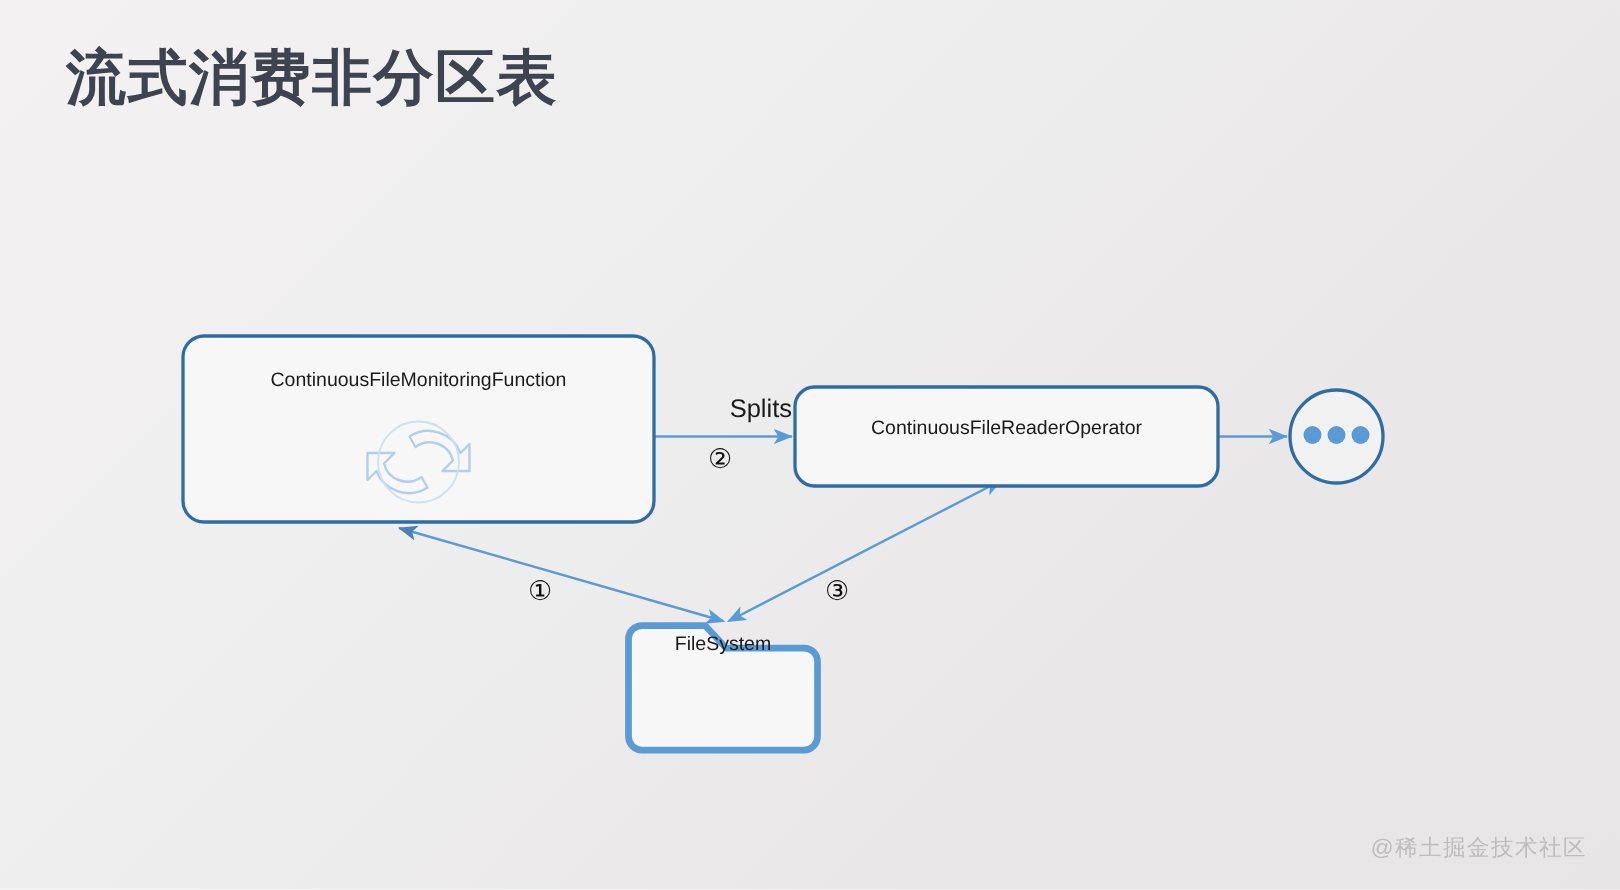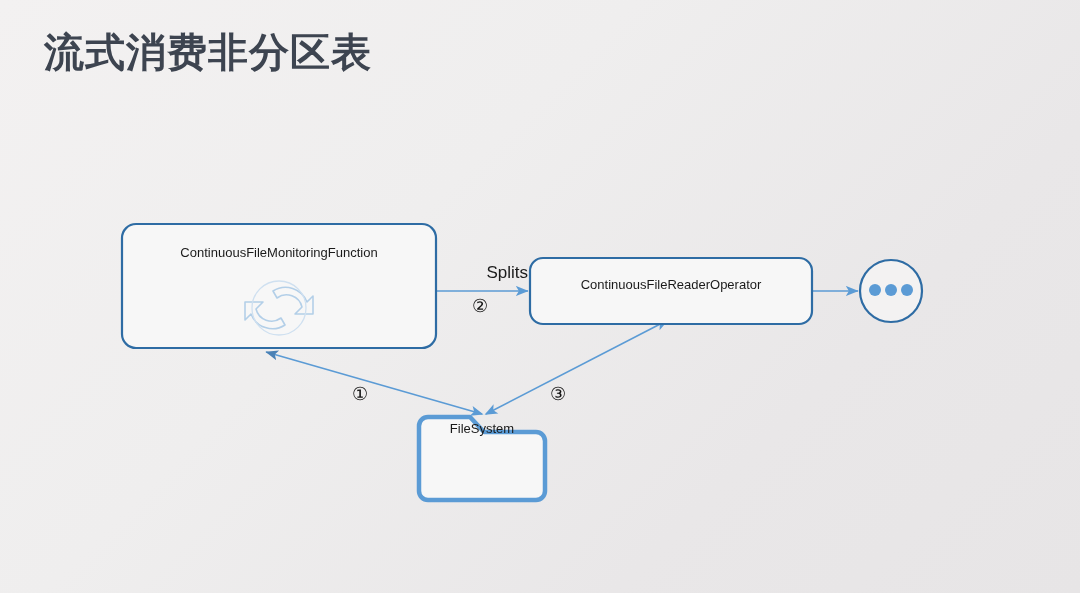--- a/index.html
+++ b/index.html
@@ -150,14 +150,15 @@
   <div class="node-label" id="reader-label">ContinuousFileReaderOperator</div>
 
   <div class="node-label" id="fs-label">FileSystem</div>
 
   <div class="edge-text" id="splits-label">Splits</div>
 
   <div class="step-num" id="step-1">①</div>
   <div class="step-num" id="step-2">②</div>
   <div class="step-num" id="step-3">③</div>
 
+  <div id="watermark">@稀土掘金技术社区</div>
 
 </div>
 
 </body></html>

